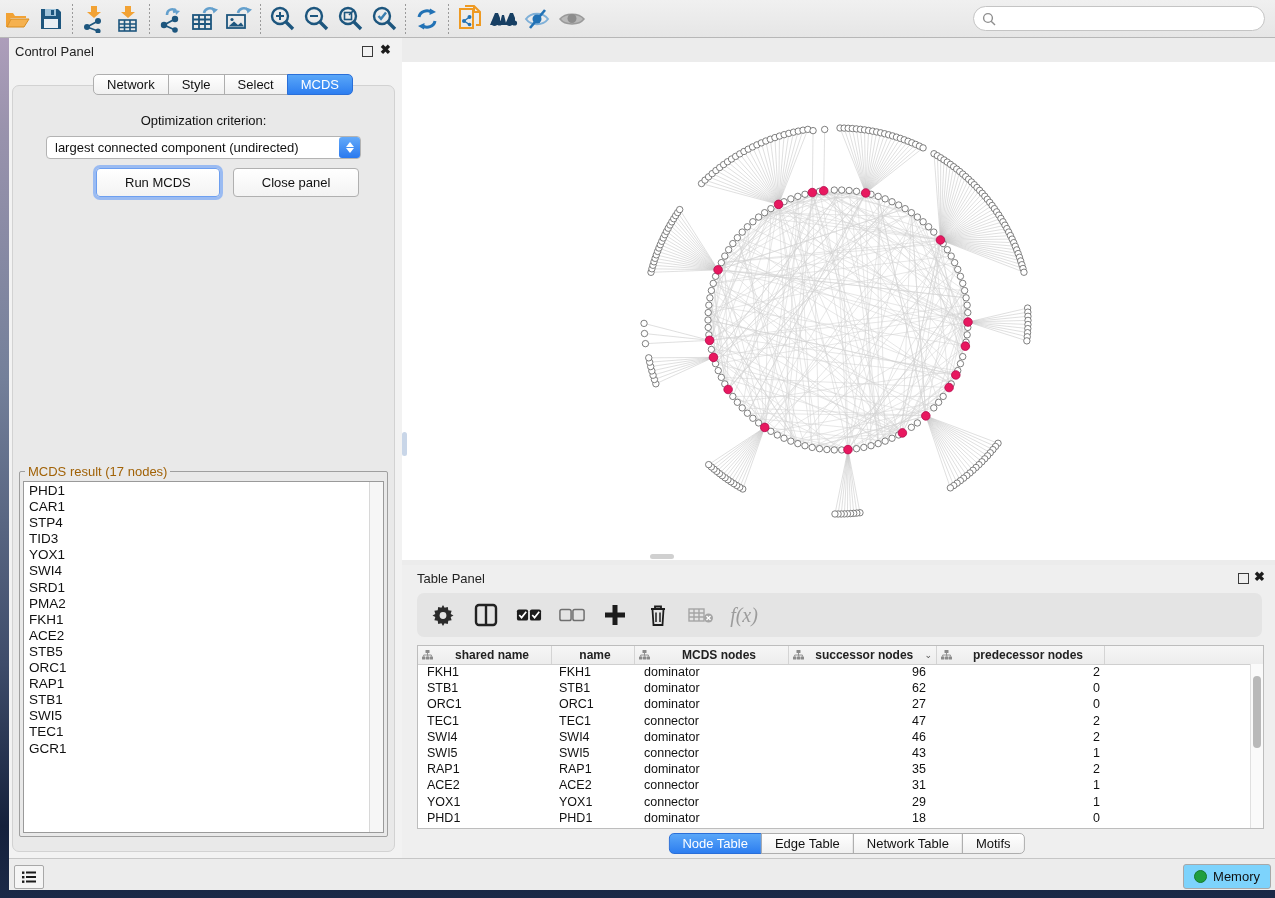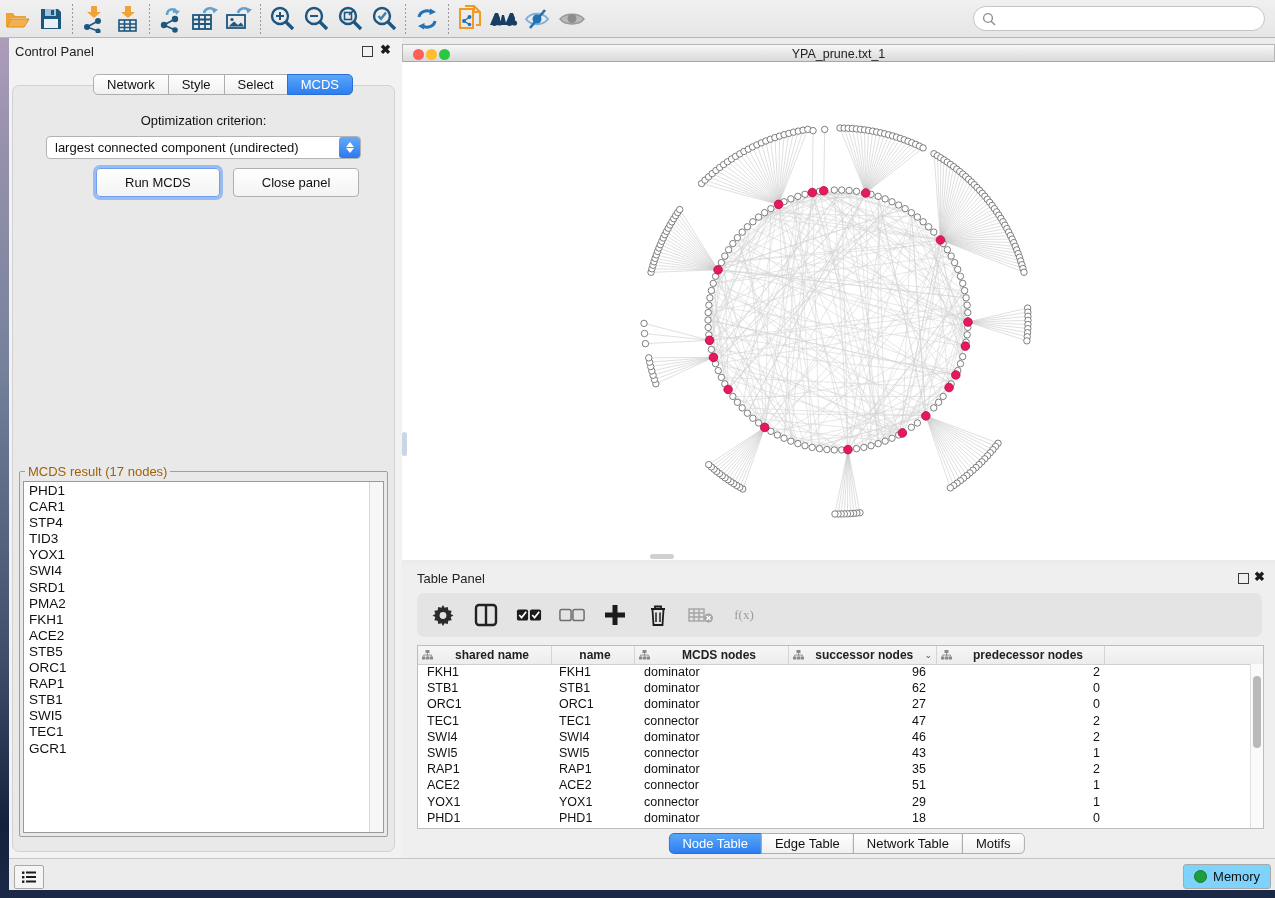--- a/index.html
+++ b/index.html
@@ -59,21 +59,21 @@
   .tl{position:absolute;top:3.5px;width:11px;height:11px;border-radius:50%;}
   .net-title{position:absolute;left:0;right:0;top:2px;text-align:center;font-size:12.5px;color:#222;}
   .net-canvas{position:absolute;left:0;top:18px;width:873px;height:498px;background:#fff;overflow:hidden;}
   .mini-scroll-v{position:absolute;left:0px;top:370px;width:5px;height:24px;background:#c9d6e8;border-radius:3px;}
   .mini-scroll-h{position:absolute;left:248px;top:492px;width:24px;height:5px;background:#d0d0d0;border-radius:3px;}
   
   #table-panel{position:absolute;left:393px;top:527px;width:873px;height:293px;background:#efefef;}
   .tbl-toolbar{position:absolute;left:15px;top:28px;width:845px;height:44px;background:#e4e4e4;border-radius:7px;
     display:flex;align-items:center;gap:17px;padding-left:13px;box-sizing:border-box;}
   .tico{display:flex;align-items:center;justify-content:center;width:26px;height:26px;cursor:default;}
-  .fx{font-family:"Liberation Serif",serif;font-size:13px;color:#9c9c9c;}
+  .fx{font-family:"Liberation Serif",serif;font-style:italic;font-size:20px;color:#9c9c9c;}
   .tbl-box{position:absolute;left:15px;top:80px;width:847px;height:184px;background:#fff;border:1px solid #bdbdbd;box-sizing:border-box;}
   .tbl-header{display:flex;height:18px;background:linear-gradient(#f6f6f6,#ededed);border-bottom:1px solid #cfcfcf;}
   .th{display:flex;align-items:center;border-right:1px solid #d4d4d4;box-sizing:border-box;font-size:12px;color:#222;position:relative;}
   .th .label{flex:1;text-align:center;font-weight:bold;}
   .th .attr-ic{margin-left:4px;flex:0 0 auto;}
   .th .sort{font-size:9px;color:#555;margin-right:4px;}
   .col0{width:134px}.col1{width:83px}.col2{width:154px}.col3{width:148px}.col4{width:168px}
   .tbl-rows{position:absolute;left:0;top:18px;right:12px;bottom:0;overflow:hidden;}
   .tr{display:flex;height:16.2px;line-height:16.2px;font-size:12.5px;color:#111;}
   .td{box-sizing:border-box;white-space:nowrap;overflow:hidden;}
@@ -298,26 +298,20 @@
                 <div class="list-item">TEC1</div>
                 <div class="list-item">GCR1</div>
               </div>
             <div class="result-scroll"></div>
           </div>
         </fieldset>
       </div>
     </div>
 
     <div id="network-panel">
-      <div class="net-titlebar">
-        <span class="tl" style="left:10px;background:#ff5f57"></span>
-        <span class="tl" style="left:23px;background:#febc2e"></span>
-        <span class="tl" style="left:36px;background:#28c840"></span>
-        <span class="net-title">YPA_prune.txt_1</span>
-      </div>
       <div class="net-canvas">
         <svg id="net-svg" width="873" height="498">
             <g stroke="#bcbcbc" stroke-width="0.55" opacity="0.65">
               <line x1="376.5772694823698" y1="142.37587147213134" x2="565.1526255953115" y2="272.81888328577026"></line>
               <line x1="376.5772694823698" y1="142.37587147213134" x2="555.7460749049305" y2="308.6051138212609"></line>
               <line x1="376.5772694823698" y1="142.37587147213134" x2="564.0959986602" y2="235.83211495775888"></line>
               <line x1="376.5772694823698" y1="142.37587147213134" x2="402.95161655484674" y2="132.27090888874557"></line>
               <line x1="376.5772694823698" y1="142.37587147213134" x2="309.3784507974966" y2="228.55542023465065"></line>
               <line x1="376.5772694823698" y1="142.37587147213134" x2="319.3382042701234" y2="315.3587431616188"></line>
               <line x1="376.5772694823698" y1="142.37587147213134" x2="306.2120164896024" y2="265.42154541215984"></line>
@@ -1201,21 +1195,21 @@
               <div class="td c0">RAP1</div>
               <div class="td c1">RAP1</div>
               <div class="td c2">dominator</div>
               <div class="td c3">35</div>
               <div class="td c4">2</div>
             </div>
             <div class="tr">
               <div class="td c0">ACE2</div>
               <div class="td c1">ACE2</div>
               <div class="td c2">connector</div>
-              <div class="td c3">51</div>
+              <div class="td c3">31</div>
               <div class="td c4">1</div>
             </div>
             <div class="tr">
               <div class="td c0">YOX1</div>
               <div class="td c1">YOX1</div>
               <div class="td c2">connector</div>
               <div class="td c3">29</div>
               <div class="td c4">1</div>
             </div>
             <div class="tr">

